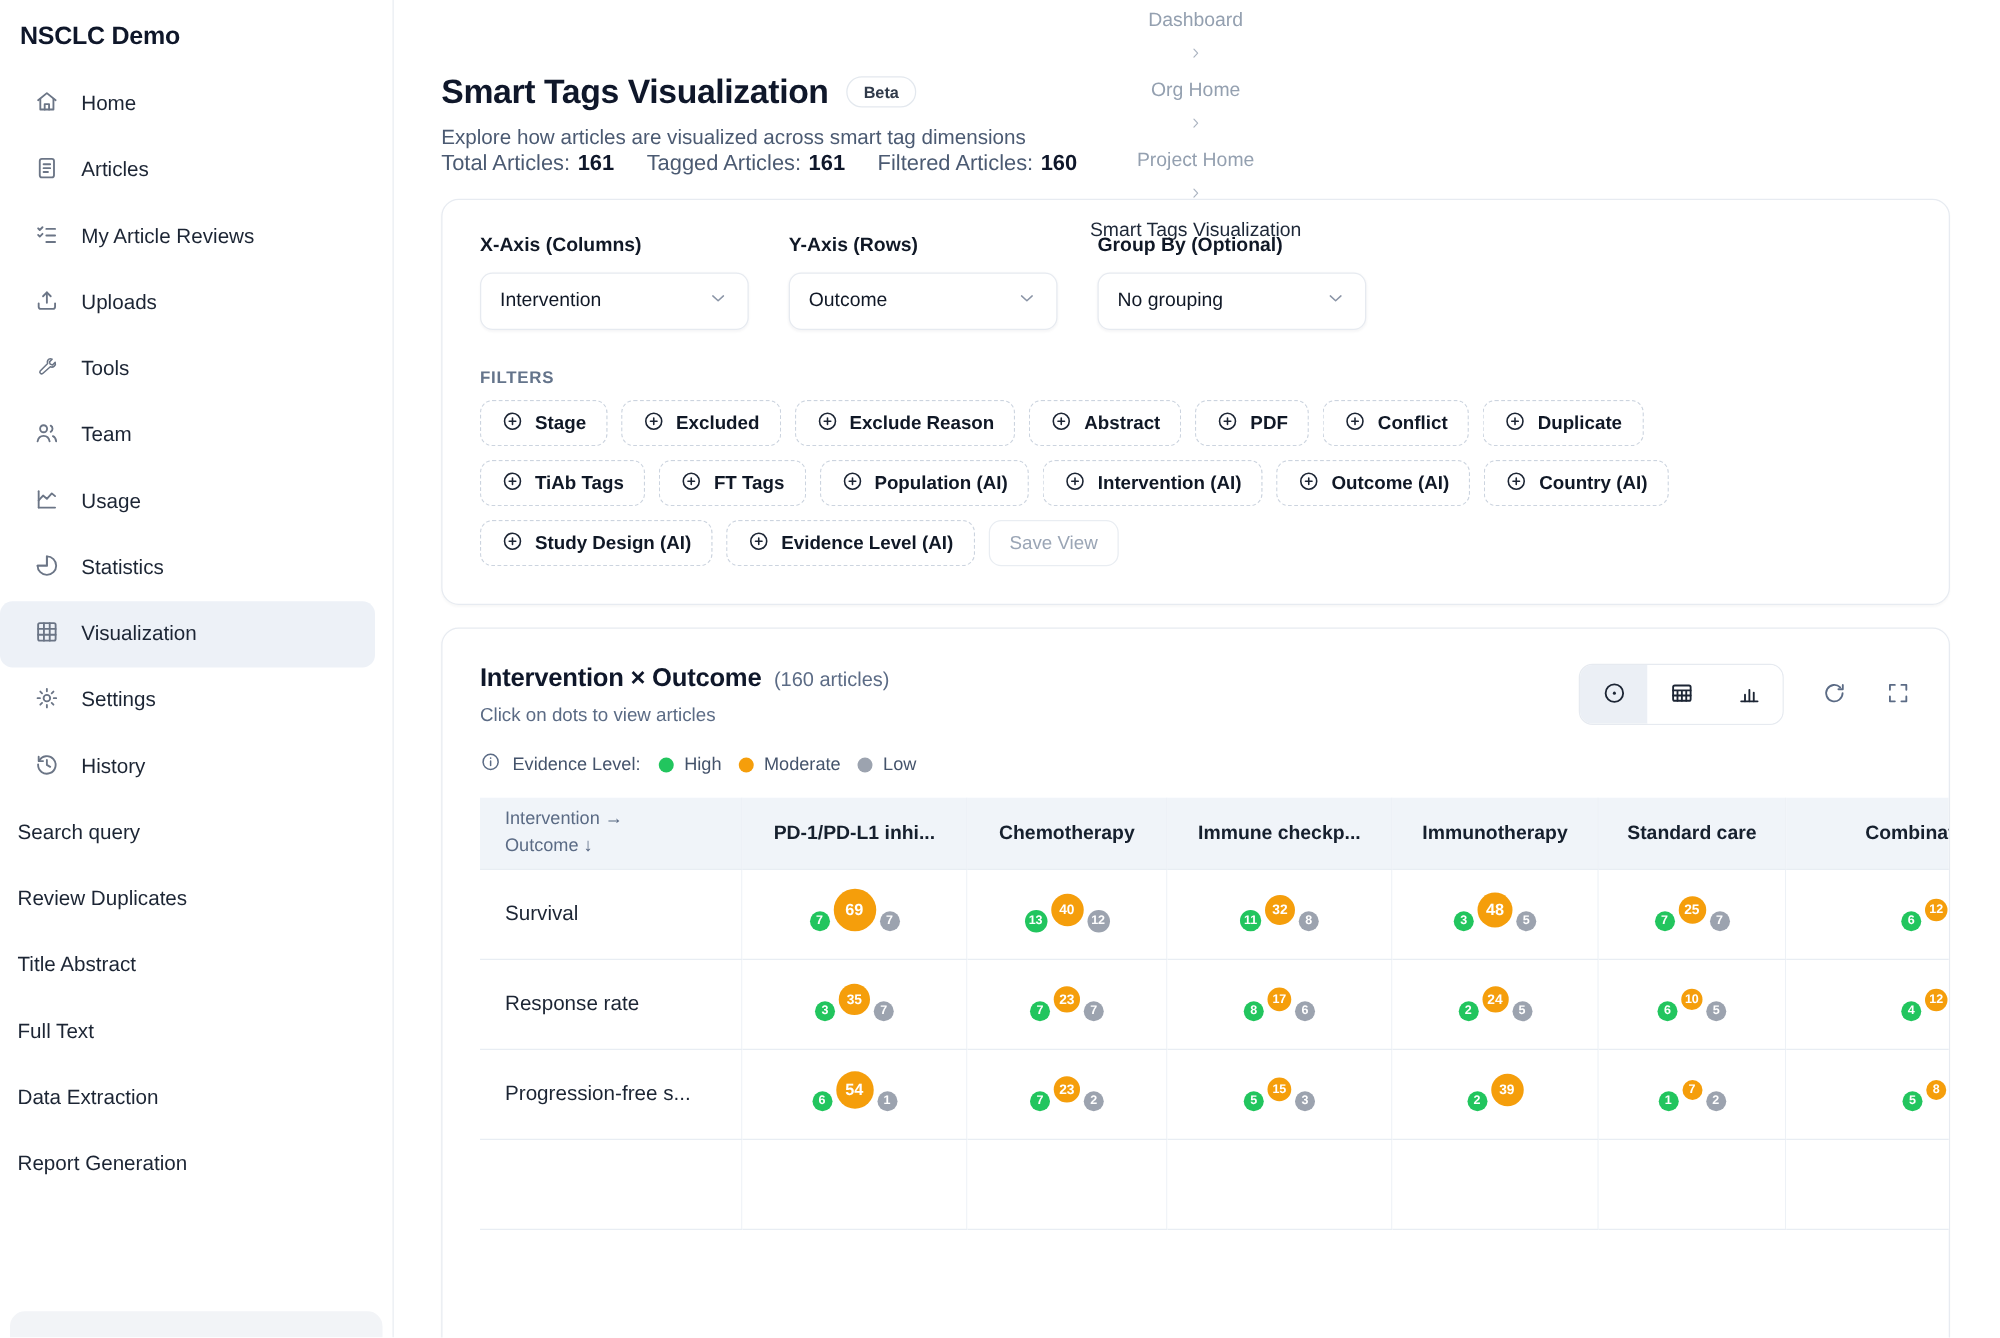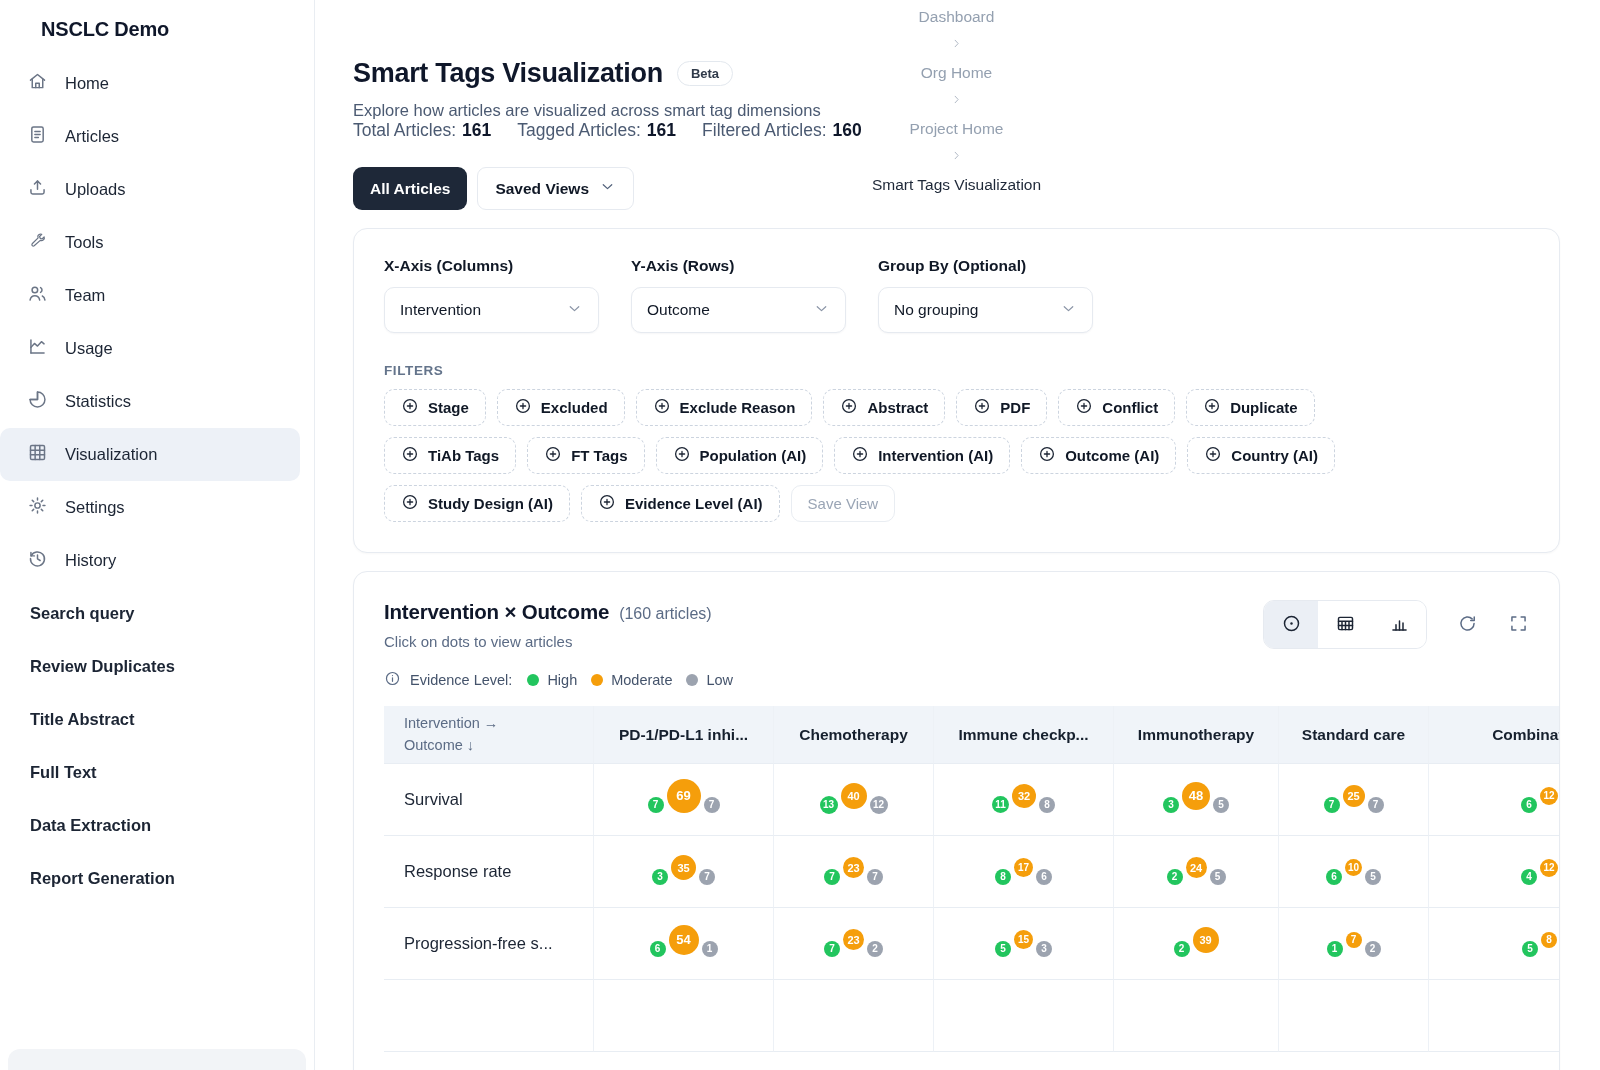--- a/index.html
+++ b/index.html
@@ -2,29 +2,29 @@
 <html><head>
 <meta charset="utf-8">
 <style>
   * { margin:0; padding:0; box-sizing:border-box; }
   html,body { width:1600px; height:1070px; overflow:hidden; background:#fff;
     font-family:"Liberation Sans", sans-serif; color:#0f172a; }
   .app { display:flex; width:1600px; height:1070px; }
 
   
   .sidebar { position:relative; width:315px; flex:0 0 315px; border-right:1px solid #e9edf2; background:#fff; padding:10px 0 0 0; }
-  .sidebar-title { font-size:20px; font-weight:700; padding:8px 0 0 41px; letter-spacing:-0.2px; }
+  .sidebar-title { font-size:20px; font-weight:700; padding:8px 0 0 16px; letter-spacing:-0.2px; }
   .nav-list { margin-top:16px; }
   .nav-item { display:flex; align-items:center; height:53px; padding:0 14px 0 27px; margin-right:14px; cursor:pointer; border-radius:10px; }
   .nav-item .nav-ico { width:21px; height:21px; margin-right:17px; color:#6b7586; display:flex; align-items:center; }
   .nav-item .nav-ico svg { width:21px; height:21px; }
   .nav-item .nav-label { font-size:16.5px; font-weight:500; color:#1c2534;text-align:right; }
   .nav-item.active { background:#edf1f7; }
   .section-title { font-size:19px; font-weight:700; padding:38px 0 6px 27px; letter-spacing:-0.2px; }
-  .stage-item { display:flex; align-items:center; height:53px; padding-left:30px; font-size:16.5px; color:#1c2534; cursor:pointer;font-weight:bold; }
+  .stage-item { display:flex; align-items:center; height:53px; padding-left:14px; font-size:16.5px; color:#1c2534; cursor:pointer; }
   .sidebar-footer { position:absolute; left:8px; right:8px; bottom:0; height:21px; background:#f2f4f7; border-radius:12px 12px 0 0; }
 
   
   .main { flex:1; padding:8px 40px 0 38px; overflow:hidden; }
 
   .breadcrumb { display:flex; align-items:center; font-size:15.5px; color:#94a0b0; gap:10px; height:22px;flex-direction:column; }
   .crumb { cursor:pointer; }
   .crumb.current { color:#1e2838; font-weight:500; cursor:default; }
   .crumb-sep { display:flex; color:#aab3c0; }
 
@@ -111,20 +111,30 @@
           <span class="nav-label">Home</span>
         </div>
         <div class="nav-item">
           <span class="nav-ico">
             <span><svg viewBox="0 0 24 24" width="21" height="21" fill="none" stroke="currentColor" stroke-width="1.7" stroke-linecap="round" stroke-linejoin="round">
                 <rect x="5.5" y="3.5" width="13" height="17" rx="2"></rect>
                 <path d="M9 8.5h6M9 12h6M9 15.5h4"></path>
               </svg></span>
           </span>
           <span class="nav-label">Articles</span>
+        </div>
+        <div class="nav-item">
+          <span class="nav-ico">
+            <span><svg viewBox="0 0 24 24" width="21" height="21" fill="none" stroke="currentColor" stroke-width="1.7" stroke-linecap="round" stroke-linejoin="round">
+                <path d="M4 6.5l1.5 1.5L8 5.5"></path>
+                <path d="M4 12.5l1.5 1.5L8 11.5"></path>
+                <path d="M11.5 7h8M11.5 13h8M11.5 19h8"></path>
+              </svg></span>
+          </span>
+          <span class="nav-label">My Article Reviews</span>
         </div>
         <div class="nav-item">
           <span class="nav-ico">
             <span><svg viewBox="0 0 24 24" width="21" height="21" fill="none" stroke="currentColor" stroke-width="1.7" stroke-linecap="round" stroke-linejoin="round">
                 <path d="M12 14V4.5"></path>
                 <path d="M8.5 8 12 4.5 15.5 8"></path>
                 <path d="M4.5 14.5v3a2 2 0 0 0 2 2h11a2 2 0 0 0 2-2v-3"></path>
               </svg></span>
           </span>
           <span class="nav-label">Uploads</span>
@@ -235,31 +245,20 @@
       <span class="beta-badge">Beta</span>
     </div>
     <div class="page-sub">Explore how articles are visualized across smart tag dimensions</div>
 
     <div class="stats-row" id="stats-row">
         <span class="stat"><label>Total Articles:</label><b>161</b></span>
         <span class="stat"><label>Tagged Articles:</label><b>161</b></span>
         <span class="stat"><label>Filtered Articles:</label><b>160</b></span>
       </div>
 
-    <div class="view-tabs">
-      <button class="tab-dark">All Articles</button>
-      <button class="tab-light">
-        <span>Saved Views</span>
-        <span class="ico" style="display: flex; align-items: center;">
-            <span><svg viewBox="0 0 24 24" width="17" height="17" fill="none" stroke="currentColor" stroke-width="1.7" stroke-linecap="round" stroke-linejoin="round">
-                <path d="M6 9.5 12 15l6-5.5"></path>
-              </svg></span>
-          </span>
-      </button>
-    </div>
 
     <section class="card config">
       <div class="axes-row">
         <div class="axis-group">
           <div class="axis-label">X-Axis (Columns)</div>
           <div class="select">
             <span>Intervention</span>
             <span style="display: flex; align-items: center;">
                 <span><svg viewBox="0 0 24 24" width="17" height="17" fill="none" stroke="currentColor" stroke-width="1.7" stroke-linecap="round" stroke-linejoin="round">
                     <path d="M6 9.5 12 15l6-5.5"></path>

